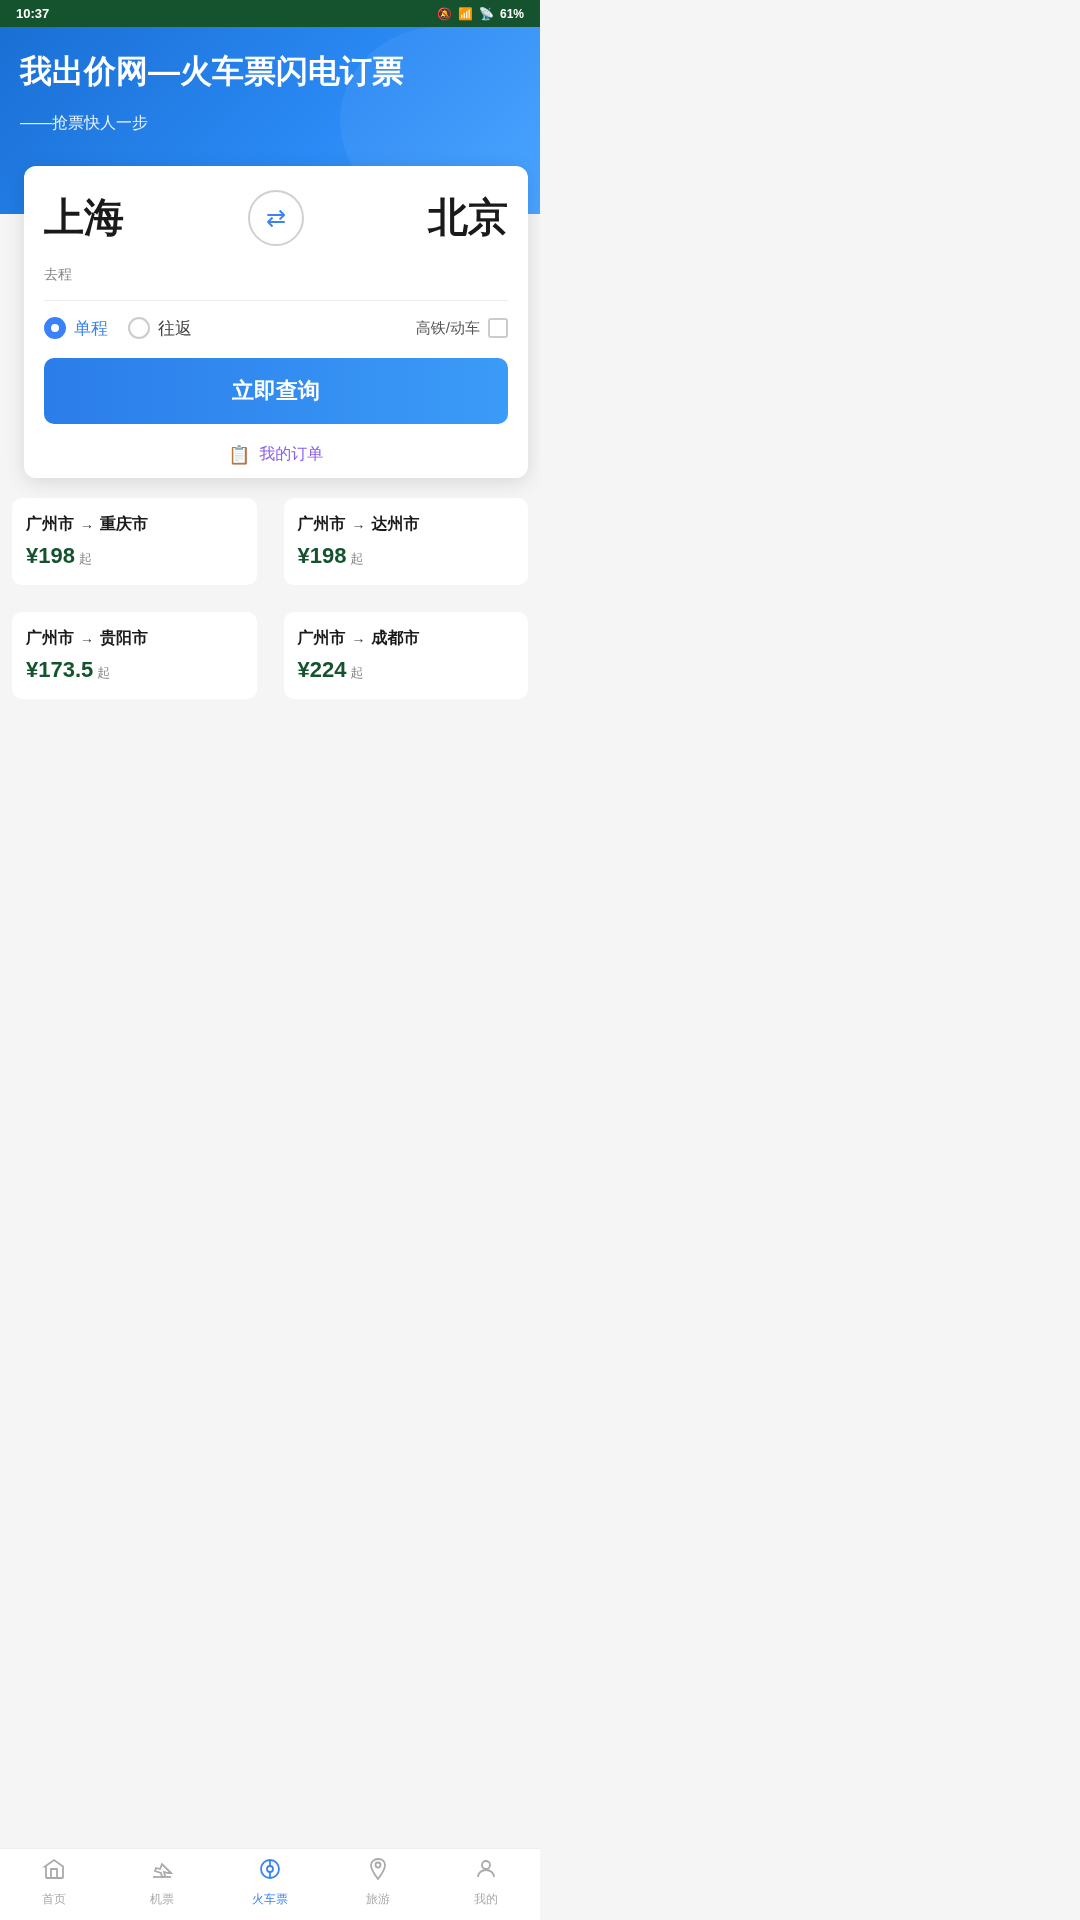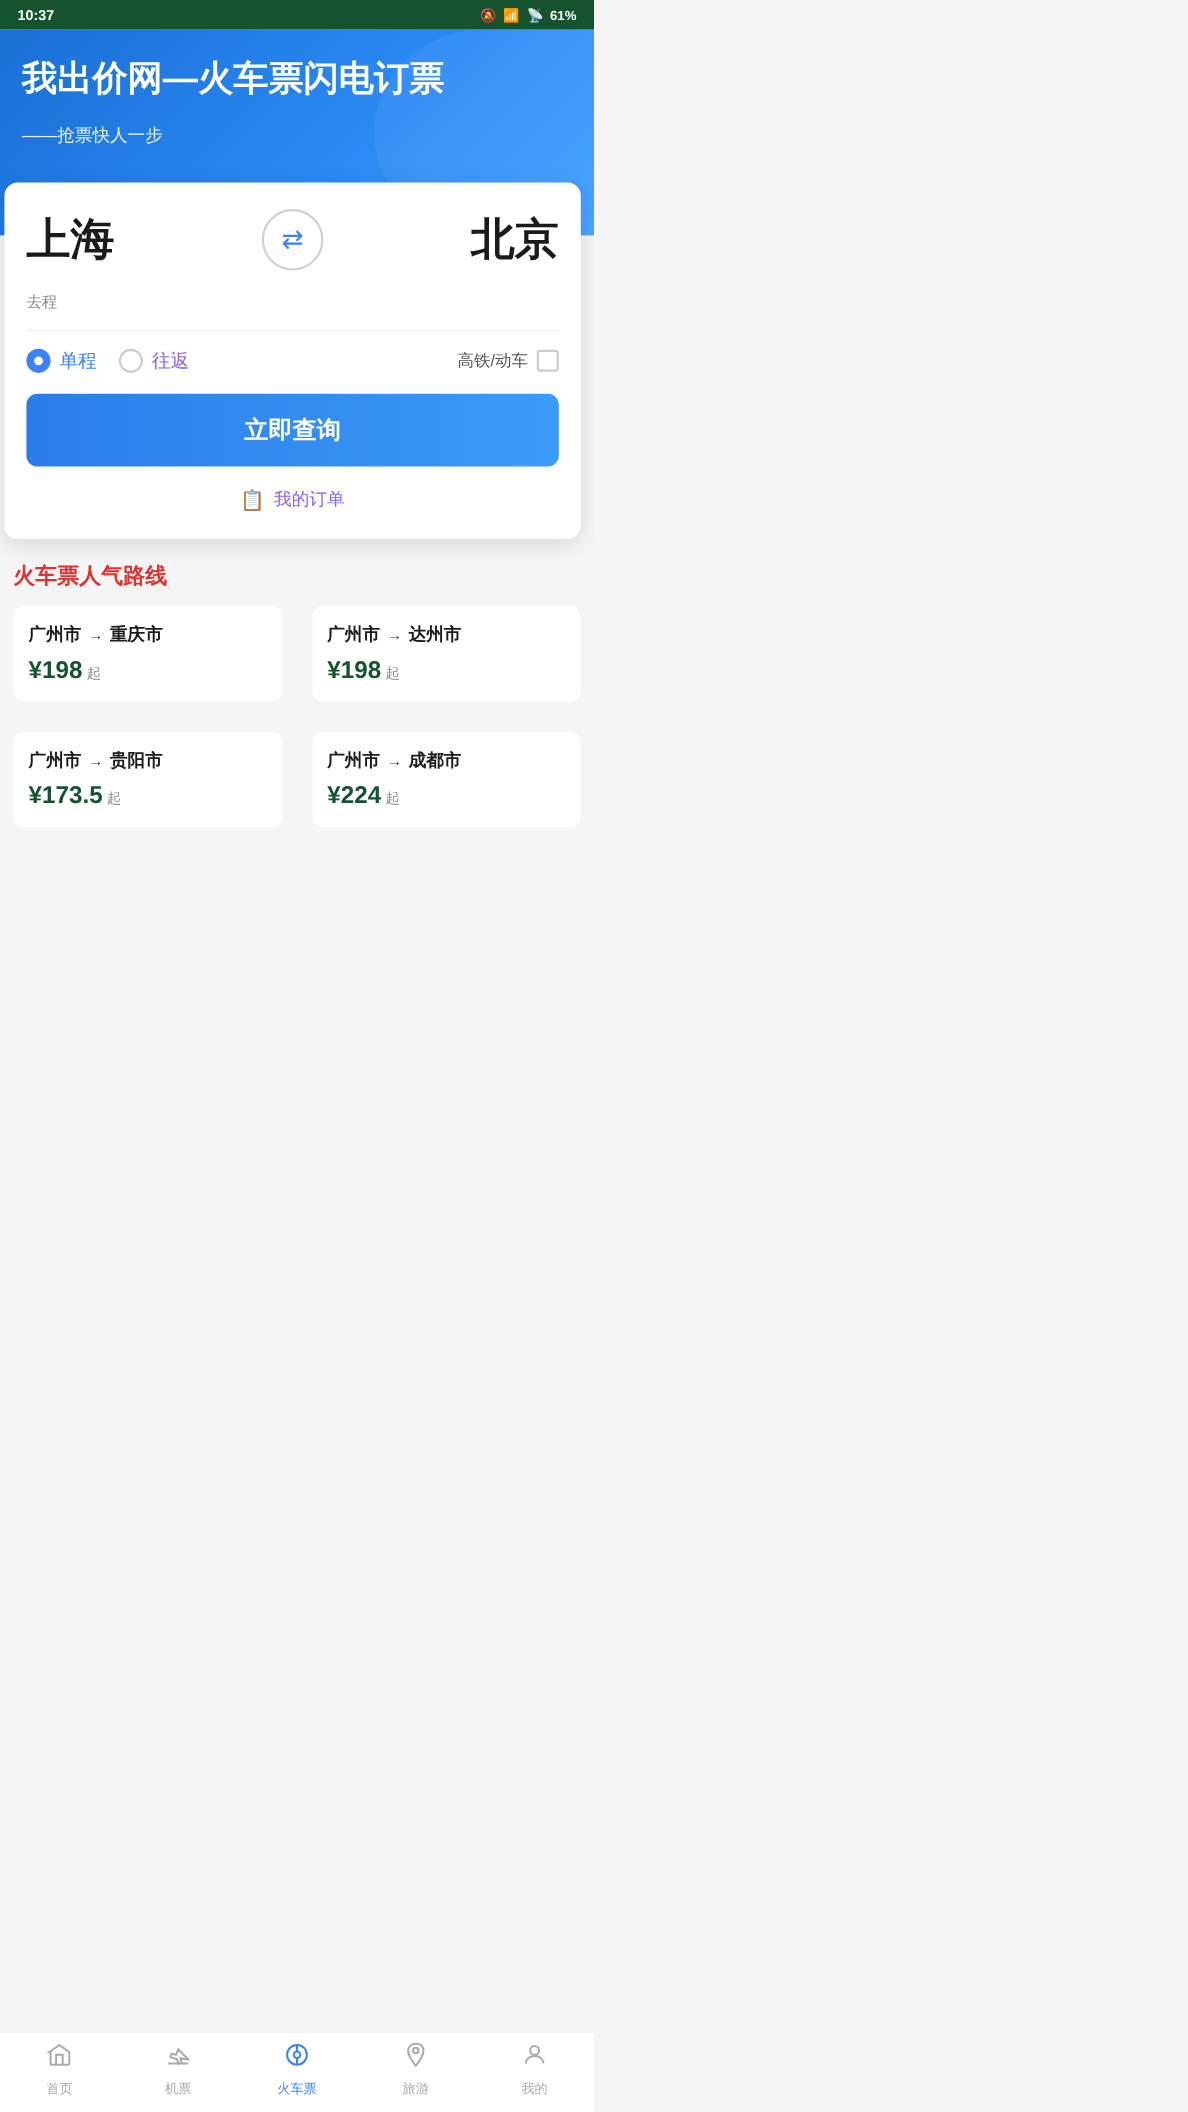--- a/index.html
+++ b/index.html
@@ -51,22 +51,22 @@
       margin-bottom: 20px;
     }
     .hero-subtitle {
       font-size: 16px;
       color: rgba(255,255,255,0.9);
     }
     
     .main-card {
       background: white;
       border-radius: 12px;
-      margin: -48px 12px 0 4px;
-      padding: 24px 20px 20px 20px;
+      margin: -48px 12px 0 24px;
+      padding: 24px 20px 8px 20px;
       box-shadow: 0 4px 20px rgba(0,0,0,0.12);
       position: relative;
       z-index: 10;
     }
     
     .city-row {
       display: flex;
       align-items: center;
       justify-content: space-between;
       margin-bottom: 20px;
@@ -147,21 +147,21 @@
     }
     .radio-circle.unchecked {
       border: 2px solid #ccc;
       background: white;
     }
     .radio-label {
       font-size: 17px;
       color: #3b82f6;
     }
     .radio-label.inactive {
-      color: #8b5cf6;
+      color: #404040;
     }
     .hsr-option {
       margin-left: auto;
       display: flex;
       align-items: center;
       gap: 8px;
     }
     .hsr-label {
       font-size: 15px;
       color: #555;
@@ -345,21 +345,20 @@
   <button class="search-btn">立即查询</button>
 
   
   <div class="my-orders-row">
     <span class="order-icon">📋</span>
     <span class="my-orders-label">我的订单</span>
   </div>
 </div>
 
 <div class="section">
-  <div class="section-title">火车票人气路线</div>
   <div class="routes-grid">
 
   <div class="route-card">
     <div class="route-name">
       <span>广州市</span>
       <span class="route-arrow">→</span>
       <span>重庆市</span>
     </div>
     <div class="route-price-row">
       <span class="route-price">¥198</span>

